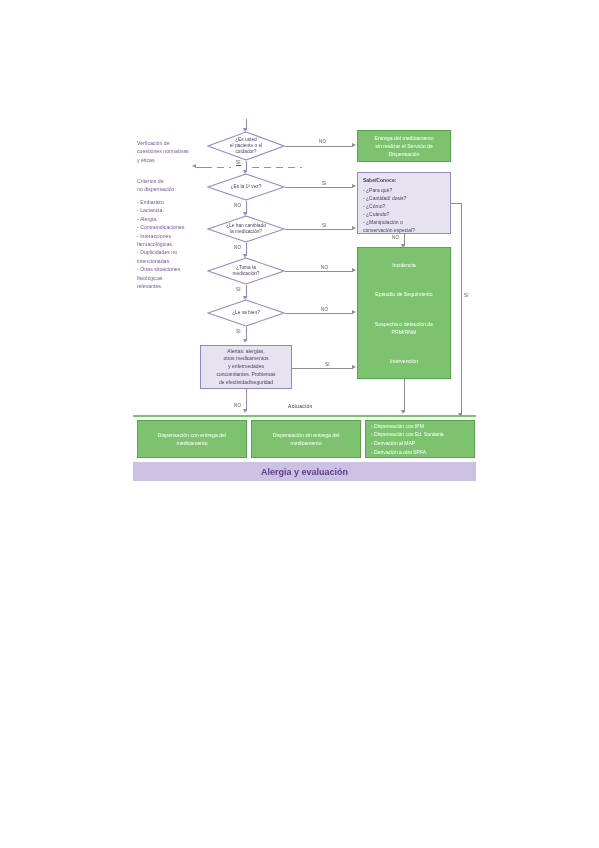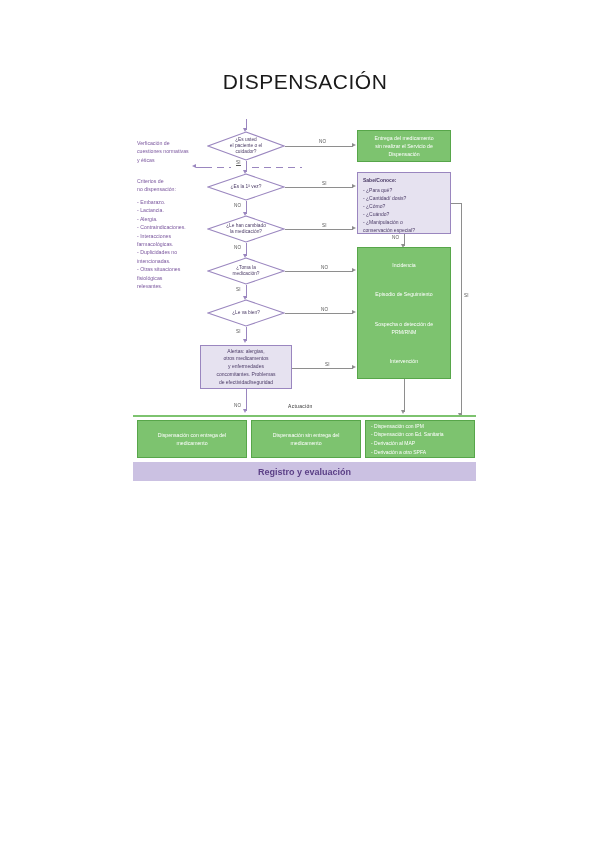--- a/index.html
+++ b/index.html
@@ -90,21 +90,20 @@
   }
   .dash{position:absolute;height:1px;
     background:repeating-linear-gradient(to right,#9a86bf 0 7px,transparent 7px 12px);}
   .greenrule{position:absolute;height:2px;background:#7dc36f;}
 </style>
 </head>
 <body>
 
 <div id="page">
 
-  <div class="title">DISPENSACIÓN</div>
 
 
   <div class="ln v p" style="left:246px;top:119px;height:11px;"></div>
   <div class="arrow down p" style="left:243.4px;top:128px;"></div>
 
   <div class="sidetext" style="left:137px;top:139px;width:72px;">
     <span class="hd" style="white-space:pre-line;">Verficación de
 cuestiones normativas
 y éticas</span>
   </div>
@@ -278,16 +277,16 @@
   </div>
 
   <div class="box green-list" style="left:365px;top:420px;width:110px;height:38px;">
     <span>- Dispensación con IPM</span>
     <span>- Dispensación con Ed. Sanitaria</span>
     <span>- Derivación al MAP</span>
     <span>- Derivación a otro SPFA</span>
   </div>
 
   <div class="box footer-bar" style="left:133px;top:462px;width:343px;height:19px;">
-    <span>Registro y evaluación</span>
+    <span>Alergia y evaluación</span>
   </div>
 
 </div>
 
 </body></html>

